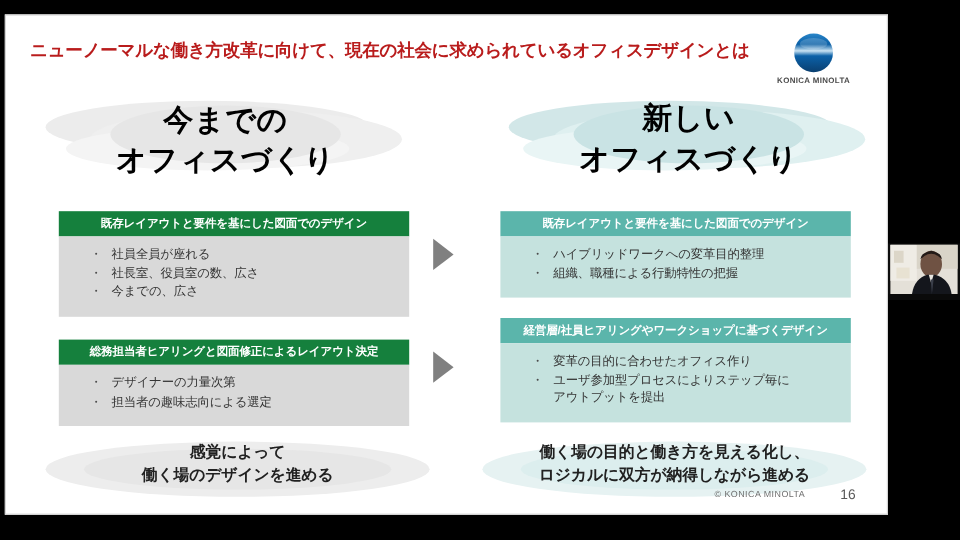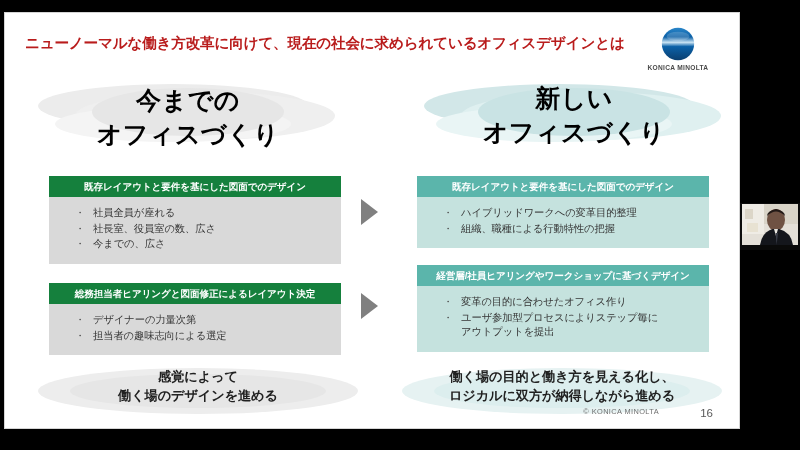--- a/index.html
+++ b/index.html
@@ -177,21 +177,21 @@
     color: #212121;
     line-height: 1.42;
     letter-spacing: -0.1px;
   }
   #concl-left  { left: 28px;  top: 347px; }
   #concl-right { left: 392px; top: 347px; }
 
   
   .copyright {
     position: absolute;
-    right: 80px;
+    right: 68px;
     bottom: 12px;
     font-size: 7.4px;
     color: #6e6e6e;
     letter-spacing: 0.4px;
     white-space: nowrap;
     margin-left: 12px;
   }
   .page-number {
     position: absolute;
     right: 26px;

